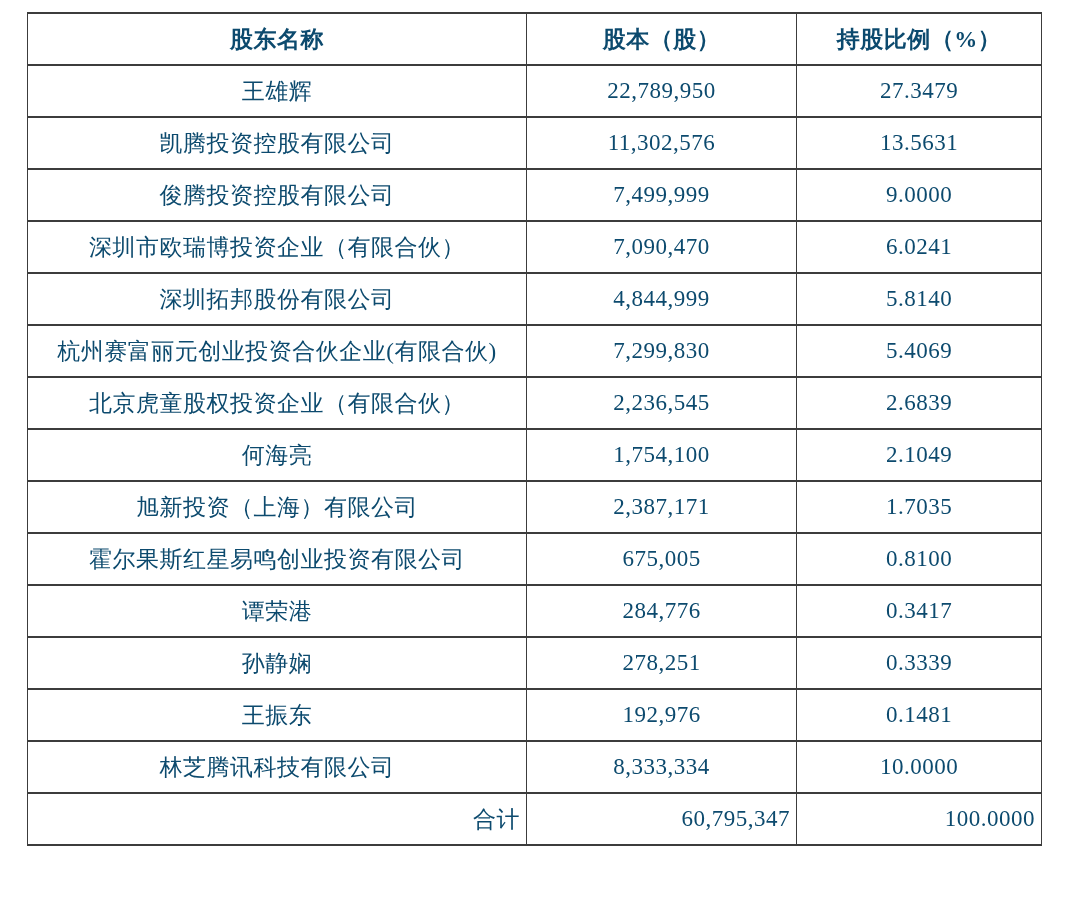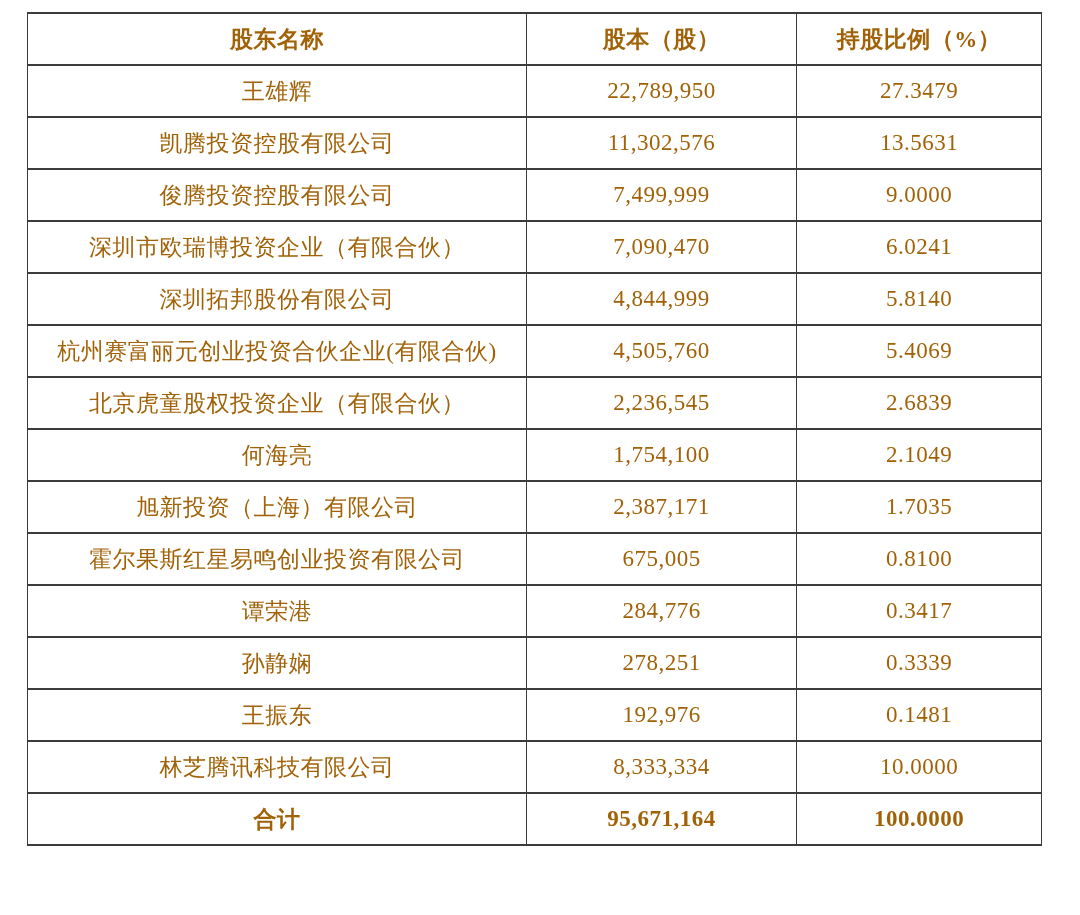--- a/index.html
+++ b/index.html
@@ -34,29 +34,30 @@
     border-bottom: 2px solid #3c3c3c;
     border-left: 1.5px solid #3c3c3c;
     border-right: 1.5px solid #3c3c3c;
     height: 50px;
     padding: 0 6px;
     text-align: center;
     vertical-align: middle;
     font-size: 23px;
     letter-spacing: 0.5px;
     background: #ffffff;
-    color: #a16207;
+    color: #0c4a6e;
     overflow: hidden;
     white-space: nowrap;
   }
   .shareholder-table thead th {
     font-weight: bold;
   }
   .shareholder-table tfoot td {
-    font-weight: bold;
+    font-weight: normal;
+    text-align: right;
   }
   col.col-name  { width: 499px; }
   col.col-shares{ width: 270px; }
   col.col-ratio { width: 245px; }
 </style>
 </head>
 <body>
 
 <div class="page">
   <table class="shareholder-table">
@@ -94,21 +95,21 @@
           <td>7,090,470</td>
           <td>6.0241</td>
         </tr>
         <tr>
           <td>深圳拓邦股份有限公司</td>
           <td>4,844,999</td>
           <td>5.8140</td>
         </tr>
         <tr>
           <td>杭州赛富丽元创业投资合伙企业(有限合伙)</td>
-          <td>4,505,760</td>
+          <td>7,299,830</td>
           <td>5.4069</td>
         </tr>
         <tr>
           <td>北京虎童股权投资企业（有限合伙）</td>
           <td>2,236,545</td>
           <td>2.6839</td>
         </tr>
         <tr>
           <td>何海亮</td>
           <td>1,754,100</td>
@@ -141,18 +142,18 @@
         </tr>
         <tr>
           <td>林芝腾讯科技有限公司</td>
           <td>8,333,334</td>
           <td>10.0000</td>
         </tr>
       </tbody>
     <tfoot>
       <tr>
         <td>合计</td>
-        <td>95,671,164</td>
+        <td>60,795,347</td>
         <td>100.0000</td>
       </tr>
     </tfoot>
   </table>
 </div>
 
 </body></html>

